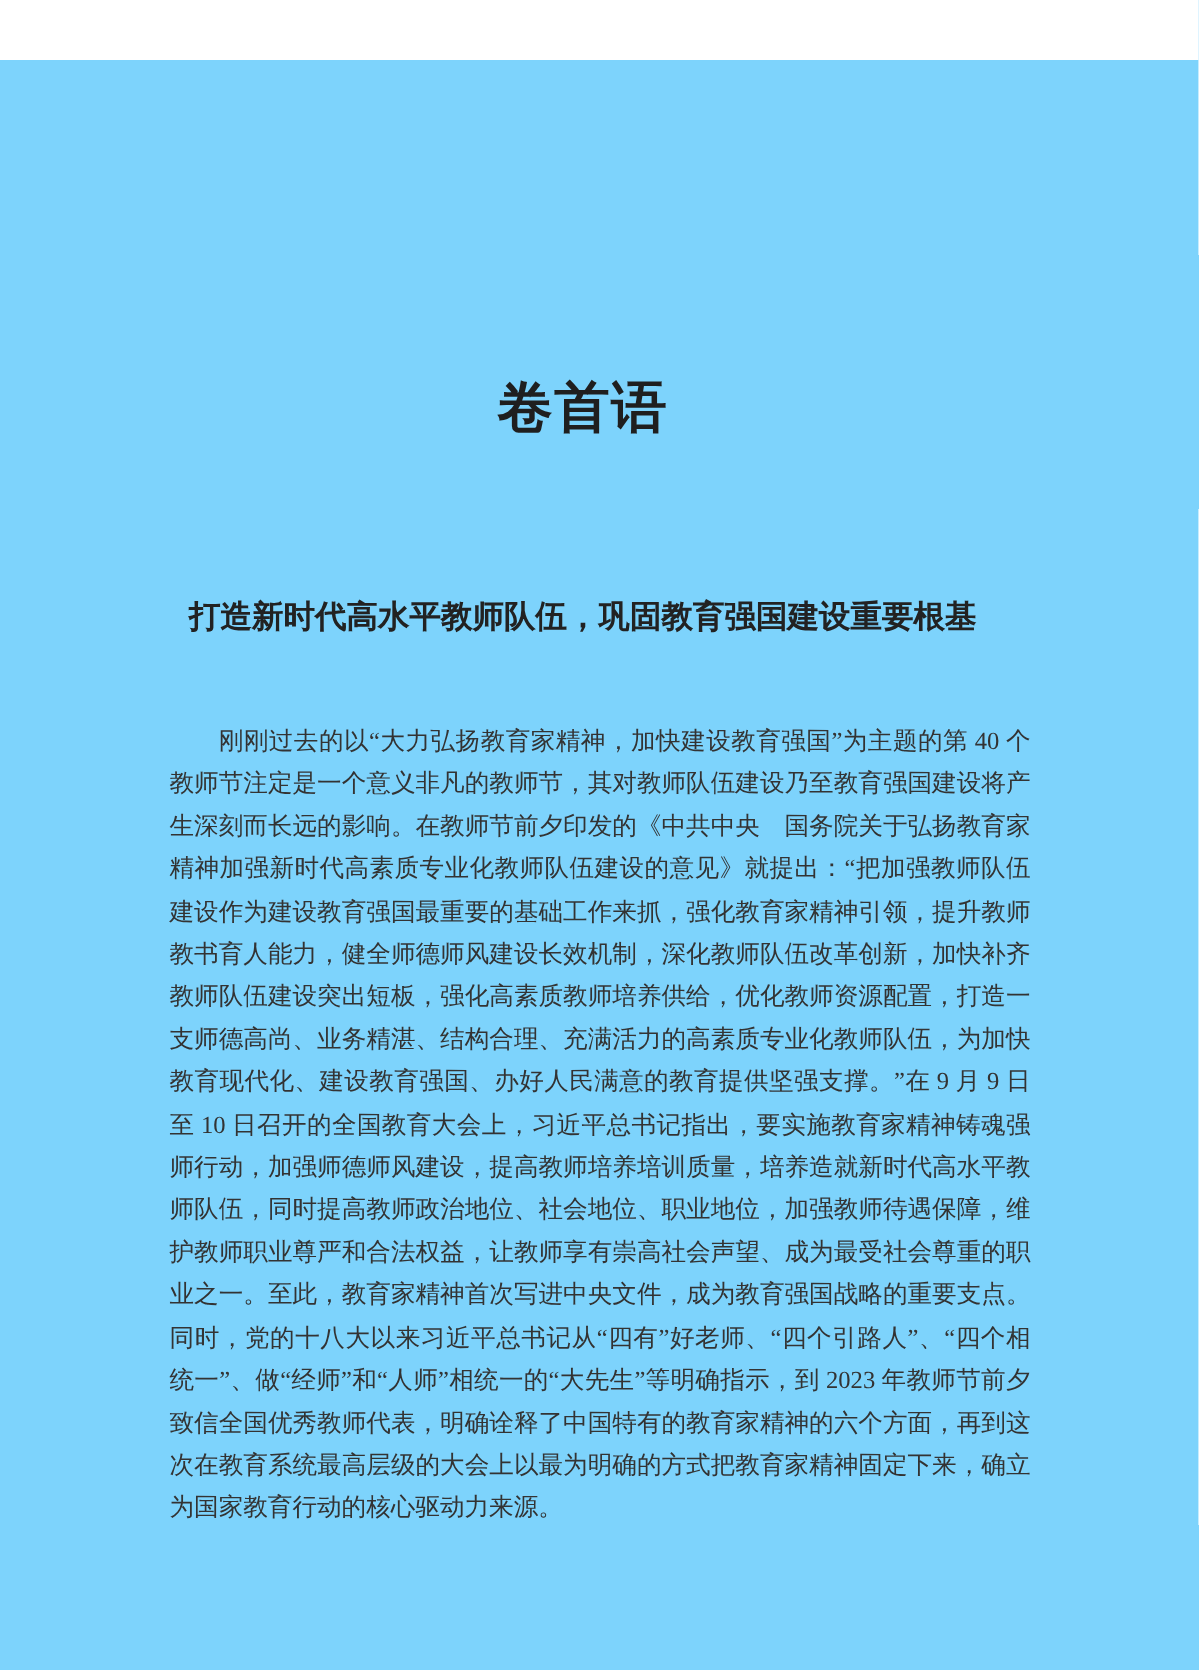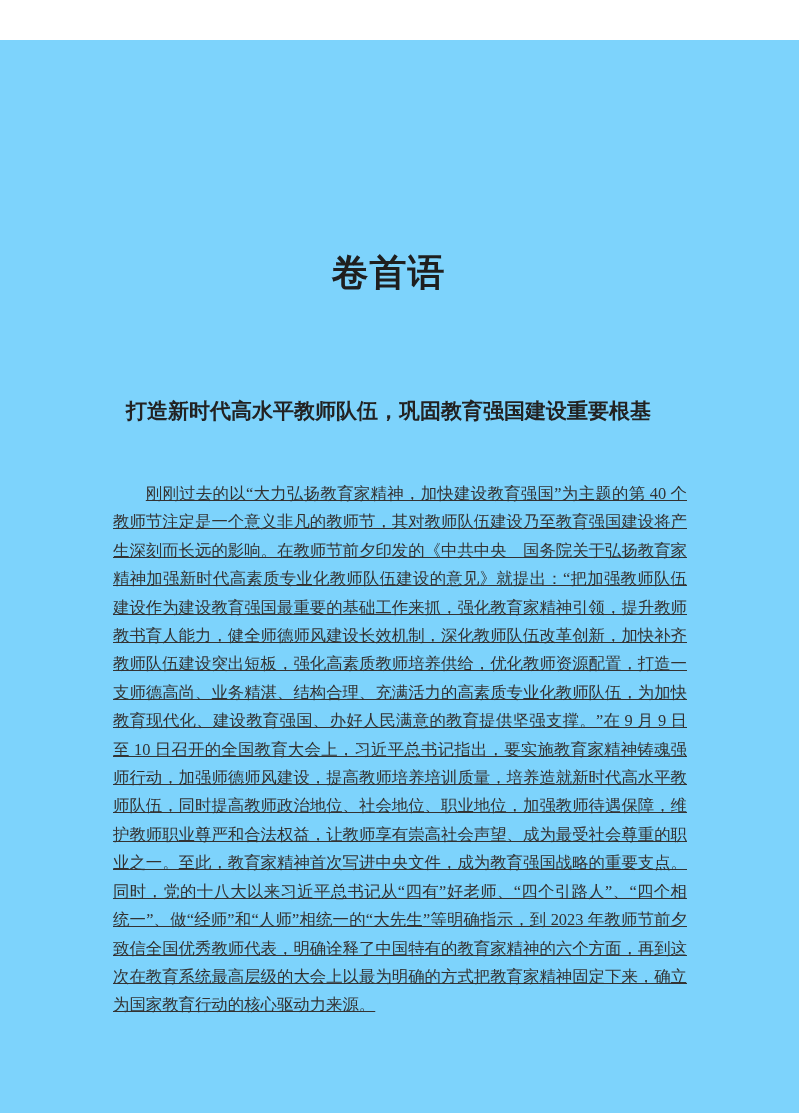--- a/index.html
+++ b/index.html
@@ -46,21 +46,20 @@
   }
   .article-body {
     position: absolute;
     top: 440px;
     left: 113px;
     width: 574px;
     font-size: 16.4px;
     line-height: 28.4px;
     text-align: justify;
     color: #333333;
-    text-decoration: underline;
   }
   .article-body p {
     margin: 0;
     padding: 0;
     text-indent: 2em;
   }
 </style>
 </head>
 <body>
 

